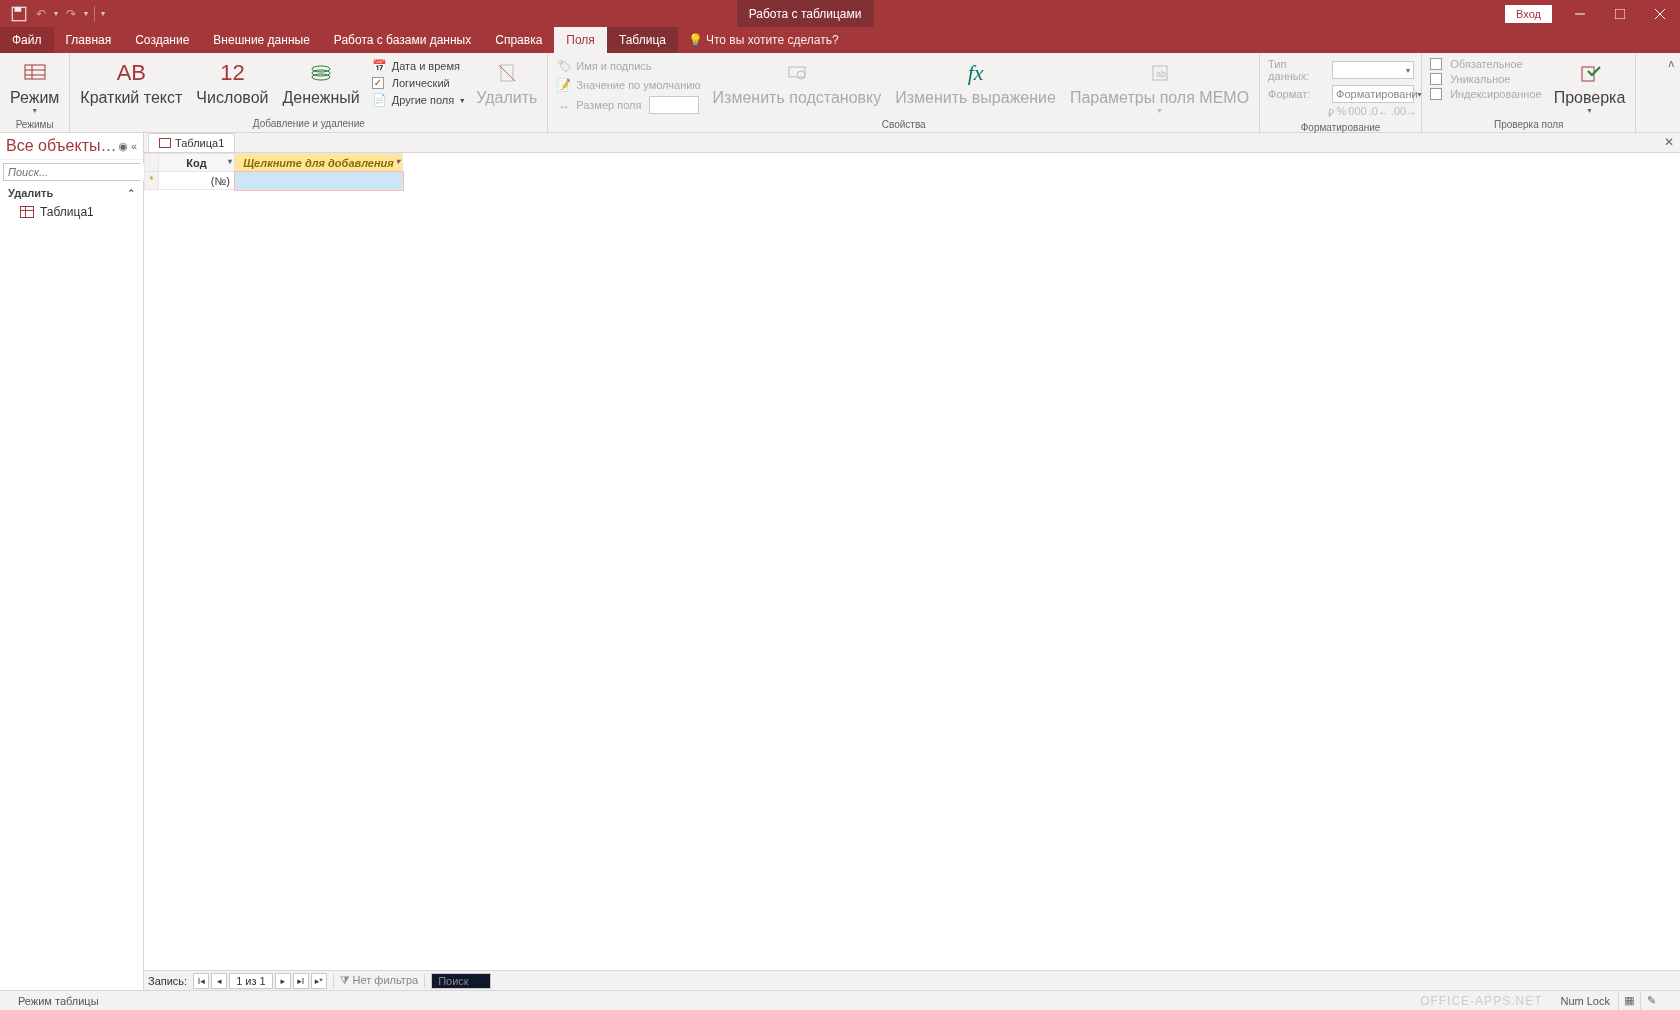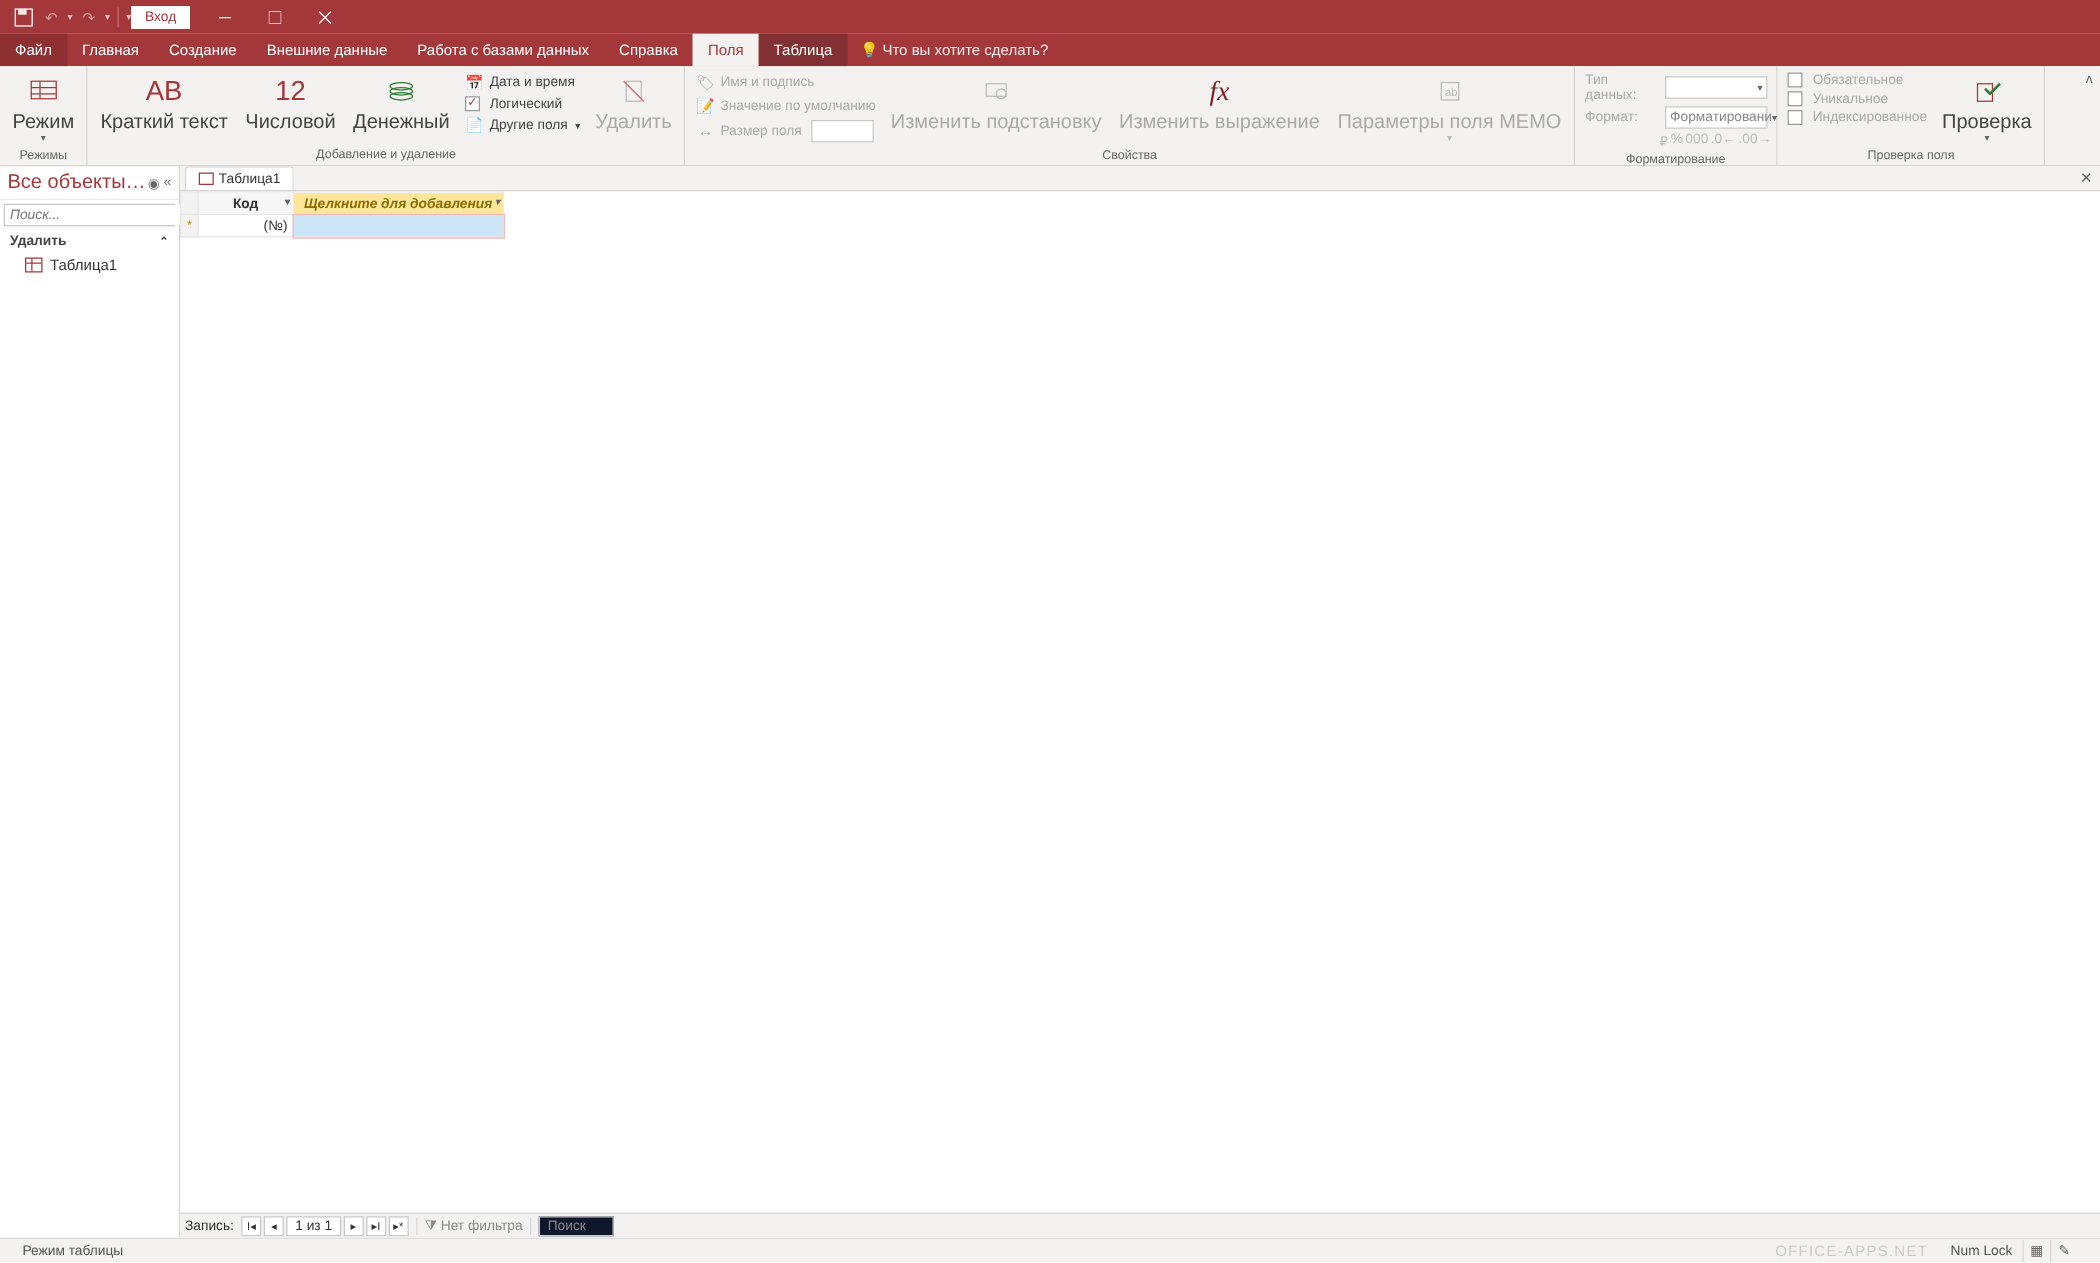--- a/index.html
+++ b/index.html
@@ -27,21 +27,21 @@
 .tellme { display: flex; align-items: center; gap: 4px; padding: 0 10px; font-size: 12px; opacity: .9; }
 .tellme .bulb { width: 14px; height: 14px; }
 
 
 .ribbon { height: 80px; background: #f3f2f1; border-bottom: 1px solid #d6d6d6; display: flex; position: relative; }
 .group { border-right: 1px solid #d6d6d6; display: flex; flex-direction: column; justify-content: space-between; padding: 2px 4px 0; }
 .group-body { display: flex; align-items: flex-start; gap: 2px; flex: 1; }
 .group-label { text-align: center; font-size: 10px; color: #666; padding: 2px 0 3px; }
 .bigbtn { display: flex; flex-direction: column; align-items: center; justify-content: center; text-align: center; padding: 2px 6px; min-width: 40px; line-height: 1.1; }
 .bigbtn .icon { height: 32px; display: flex; align-items: center; justify-content: center; font-size: 22px; color: #a4373a; }
-.bigbtn .icon.disabled { color: #7f1d1d; }
+.bigbtn .icon.disabled { color: #0f766e; }
 .bigbtn .lbl { font-size: 16px; color: #444; }
 .bigbtn .lbl.disabled { color: #aaa; }
 .bigbtn .arrow { font-size: 8px; color: #666; }
 .stack { display: flex; flex-direction: column; gap: 1px; padding-top: 2px; }
 .smallbtn { display: flex; align-items: center; gap: 4px; padding: 1px 4px; font-size: 11px; color: #444; }
 .smallbtn .micon { width: 16px; height: 16px; display: inline-flex; align-items: center; justify-content: center; font-size: 12px; }
 .smallbtn.disabled { color: #aaa; }
 .chk { width: 12px; height: 12px; border: 1px solid #999; display: inline-block; margin-right: 4px; background: #fff; }
 .chk.checked::after { content: "✓"; color: #a4373a; font-size: 10px; position: relative; top: -2px; left: 1px; }
 .combo { border: 1px solid #c8c8c8; background: #fff; height: 18px; display: flex; align-items: center; padding: 0 3px; font-size: 11px; color: #888; justify-content: space-between; }
@@ -109,20 +109,23 @@
           <rect x="2" y="2" width="12" height="12" fill="none" stroke="#fff"></rect>
           <rect x="4" y="2" width="6" height="4" fill="#fff"></rect>
         </svg>
       </span>
     <span class="icon" style="opacity:.5">↶</span>
     <span class="dropdown-arrow">▾</span>
     <span class="icon" style="opacity:.5">↷</span>
     <span class="dropdown-arrow">▾</span>
     <span class="sep"></span>
     <span class="dropdown-arrow">▾</span>
+  </div>
+  <div class="titlebar-center">
+    <div class="context-tab-title">Работа с таблицами</div>
   </div>
   <div class="titlebar-right">
     <button class="signin">Вход</button>
     <div class="winbtn">
         <svg viewBox="0 0 10 10">
           <line x1="0" y1="5" x2="10" y2="5"></line>
         </svg>
       </div>
     <div class="winbtn">
         <svg viewBox="0 0 10 10">

